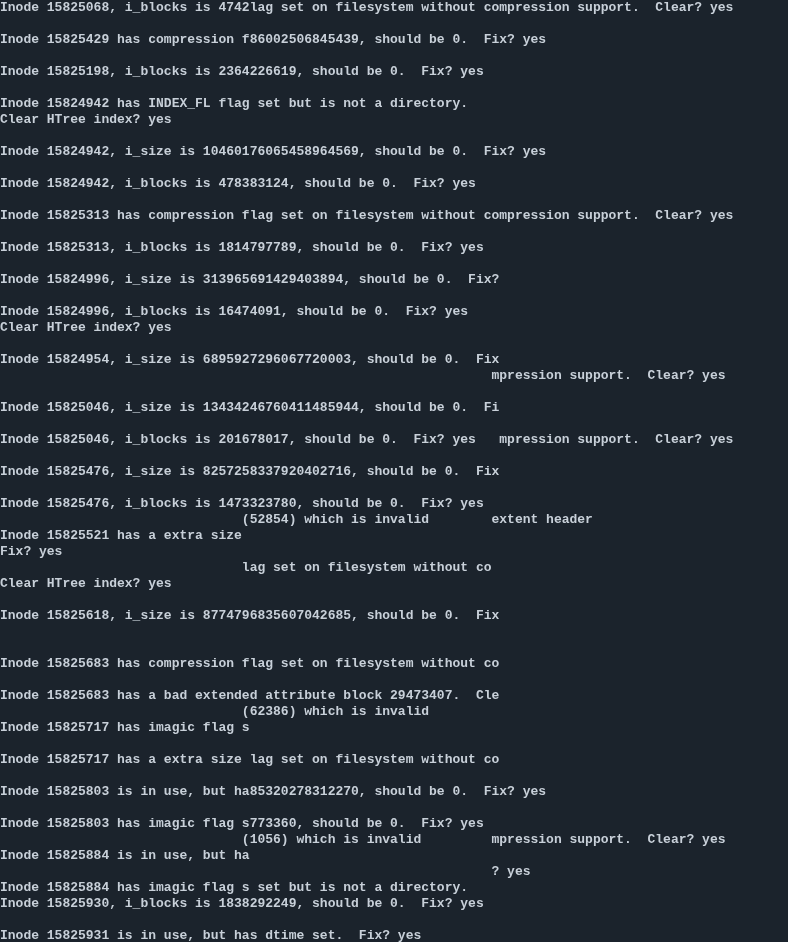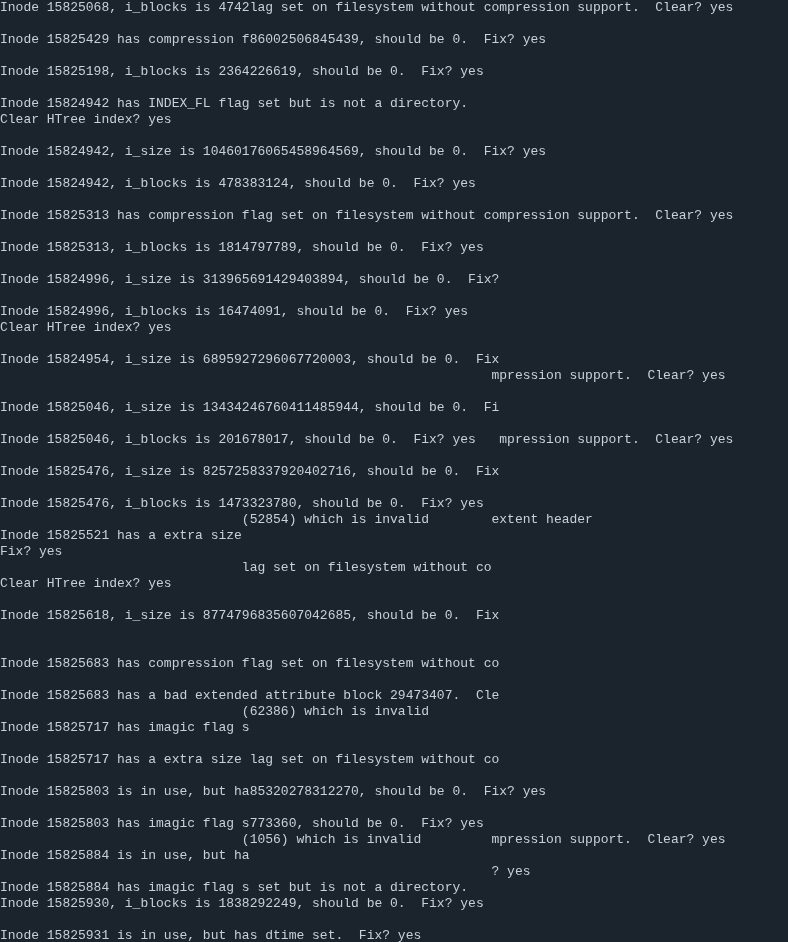--- a/index.html
+++ b/index.html
@@ -12,18 +12,19 @@
     font-family: "Menlo", "Consolas", "Courier New", monospace;
     font-size: 13px;
     line-height: 16px;
     overflow: hidden;
   }
   .terminal {
     box-sizing: border-box;
     width: 788px;
     height: 942px;
     white-space: pre;
+    font-weight: bold;
   }
 </style>
 </head>
 <body>
 
 <div class="terminal"><div>Inode 15825068, i_blocks is 4742lag set on filesystem without compression support.  Clear? yes</div><div>&nbsp;</div><div>Inode 15825429 has compression f86002506845439, should be 0.  Fix? yes</div><div>&nbsp;</div><div>Inode 15825198, i_blocks is 2364226619, should be 0.  Fix? yes</div><div>&nbsp;</div><div>Inode 15824942 has INDEX_FL flag set but is not a directory.</div><div>Clear HTree index? yes</div><div>&nbsp;</div><div>Inode 15824942, i_size is 10460176065458964569, should be 0.  Fix? yes</div><div>&nbsp;</div><div>Inode 15824942, i_blocks is 478383124, should be 0.  Fix? yes</div><div>&nbsp;</div><div>Inode 15825313 has compression flag set on filesystem without compression support.  Clear? yes</div><div>&nbsp;</div><div>Inode 15825313, i_blocks is 1814797789, should be 0.  Fix? yes</div><div>&nbsp;</div><div>Inode 15824996, i_size is 313965691429403894, should be 0.  Fix?</div><div>&nbsp;</div><div>Inode 15824996, i_blocks is 16474091, should be 0.  Fix? yes</div><div>Clear HTree index? yes</div><div>&nbsp;</div><div>Inode 15824954, i_size is 6895927296067720003, should be 0.  Fix</div><div>                                                               mpression support.  Clear? yes</div><div>&nbsp;</div><div>Inode 15825046, i_size is 13434246760411485944, should be 0.  Fi</div><div>&nbsp;</div><div>Inode 15825046, i_blocks is 201678017, should be 0.  Fix? yes   mpression support.  Clear? yes</div><div>&nbsp;</div><div>Inode 15825476, i_size is 8257258337920402716, should be 0.  Fix</div><div>&nbsp;</div><div>Inode 15825476, i_blocks is 1473323780, should be 0.  Fix? yes</div><div>                               (52854) which is invalid        extent header</div><div>Inode 15825521 has a extra size</div><div>Fix? yes</div><div>                               lag set on filesystem without co</div><div>Clear HTree index? yes</div><div>&nbsp;</div><div>Inode 15825618, i_size is 8774796835607042685, should be 0.  Fix</div><div>&nbsp;</div><div>&nbsp;</div><div>Inode 15825683 has compression flag set on filesystem without co</div><div>&nbsp;</div><div>Inode 15825683 has a bad extended attribute block 29473407.  Cle</div><div>                               (62386) which is invalid</div><div>Inode 15825717 has imagic flag s</div><div>&nbsp;</div><div>Inode 15825717 has a extra size lag set on filesystem without co</div><div>&nbsp;</div><div>Inode 15825803 is in use, but ha85320278312270, should be 0.  Fix? yes</div><div>&nbsp;</div><div>Inode 15825803 has imagic flag s773360, should be 0.  Fix? yes</div><div>                               (1056) which is invalid         mpression support.  Clear? yes</div><div>Inode 15825884 is in use, but ha</div><div>                                                               ? yes</div><div>Inode 15825884 has imagic flag s set but is not a directory.</div><div>Inode 15825930, i_blocks is 1838292249, should be 0.  Fix? yes</div><div>&nbsp;</div><div>Inode 15825931 is in use, but has dtime set.  Fix? yes</div></div>
 
 </body></html>

